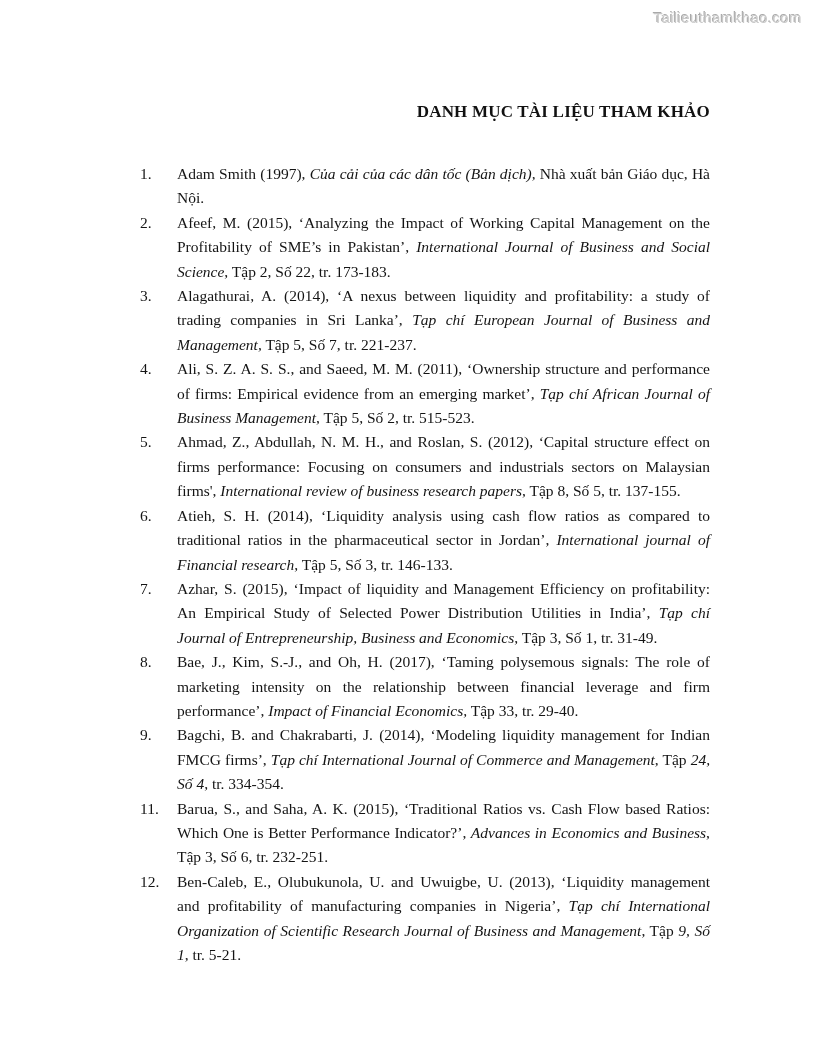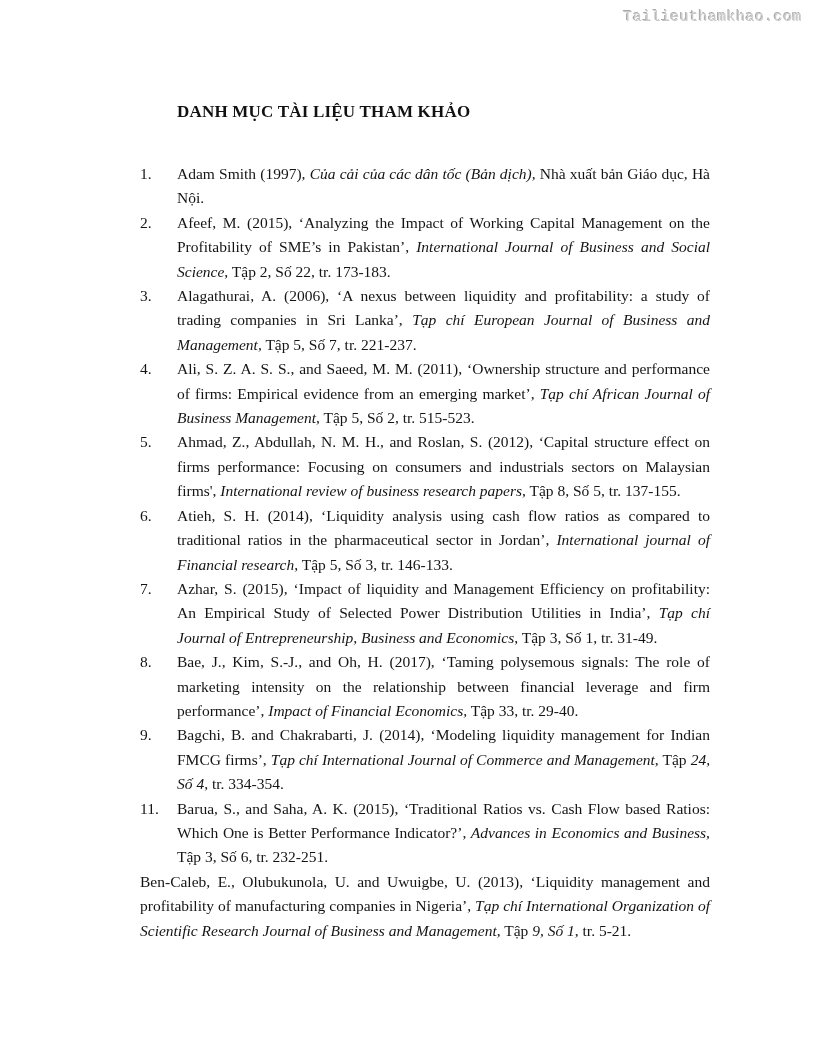--- a/index.html
+++ b/index.html
@@ -13,32 +13,32 @@
     height: 1056px;
     background: #ffffff;
     overflow: hidden;
     font-family: "Liberation Serif", "DejaVu Serif", serif;
     color: #141414;
   }
   .watermark {
     position: absolute;
     top: 9px;
     right: 14px;
-    font-family: Liberation Mono, monospace;
+    font-family: Liberation Sans, sans-serif;
     font-size: 15px;
     letter-spacing: 0.4px;
     color: #c9c9c9;
     text-shadow: 1px 1px 0 #ffffff, -1px -1px 0 #a9a9a9;
   }
   .content {
     padding: 0 106px 0 140px; 
   }
   .doc-title {
     margin: 102px 0 0 37px;   
-    text-align: left;
+    text-align: right;
     font-size: 17px;
     font-weight: bold;
     letter-spacing: 0.2px;
     color: #111111;
   }
   ol.ref-list {
     list-style: none;
     margin: 40px 0 0 0;
     padding: 0;
   }
@@ -74,21 +74,21 @@
     <span class="ref-body"><span>Adam Smith (1997), </span><i>Của cải của các dân tốc (Bản dịch),</i><span> Nhà xuất bản Giáo dục, Hà Nội.</span></span>
   </li>
 
   <li class="ref">
     <span class="ref-num">2.</span>
     <span class="ref-body"><span>Afeef, M. (2015), ‘Analyzing the Impact of Working Capital Management on the Profitability of SME’s in Pakistan’, </span><i>International Journal of Business and Social Science</i><span>, Tập 2, Số 22, tr. 173-183.</span></span>
   </li>
 
   <li class="ref">
     <span class="ref-num">3.</span>
-    <span class="ref-body"><span>Alagathurai, A. (2006), ‘A nexus between liquidity and profitability: a study of trading companies in Sri Lanka’, </span><i>Tạp chí European Journal of Business and Management,</i><span> Tập 5, Số 7, tr. 221-237.</span></span>
+    <span class="ref-body"><span>Alagathurai, A. (2014), ‘A nexus between liquidity and profitability: a study of trading companies in Sri Lanka’, </span><i>Tạp chí European Journal of Business and Management,</i><span> Tập 5, Số 7, tr. 221-237.</span></span>
   </li>
 
   <li class="ref">
     <span class="ref-num">4.</span>
     <span class="ref-body"><span>Ali, S. Z. A. S. S., and Saeed, M. M. (2011), ‘Ownership structure and performance of firms: Empirical evidence from an emerging market’, </span><i>Tạp chí African Journal of Business Management</i><span>, Tập 5, Số 2, tr. 515-523.</span></span>
   </li>
 
   <li class="ref">
     <span class="ref-num">5.</span>
     <span class="ref-body"><span>Ahmad, Z., Abdullah, N. M. H., and Roslan, S. (2012), ‘Capital structure effect on firms performance: Focusing on consumers and industrials sectors on Malaysian firms', </span><i>International review of business research papers</i><span>, Tập 8, Số 5, tr. 137-155.</span></span>
@@ -114,17 +114,18 @@
     <span class="ref-body"><span>Bagchi, B. and Chakrabarti, J. (2014), ‘Modeling liquidity management for Indian FMCG firms’, </span><i>Tạp chí International Journal of Commerce and Management</i><span>, Tập </span><i>24, Số 4</i><span>, tr. 334-354.</span></span>
   </li>
 
 
   <li class="ref">
     <span class="ref-num">11.</span>
     <span class="ref-body"><span>Barua, S., and Saha, A. K. (2015), ‘Traditional Ratios vs. Cash Flow based Ratios: Which One is Better Performance Indicator?’, </span><i>Advances in Economics and Business</i><span>, Tập 3, Số 6, tr. 232-251.</span></span>
   </li>
 
   <li class="ref">
+    <span class="ref-num">12.</span>
     <span class="ref-body"><span>Ben-Caleb, E., Olubukunola, U. and Uwuigbe, U. (2013), ‘Liquidity management and profitability of manufacturing companies in Nigeria’, </span><i>Tạp chí International Organization of Scientific Research Journal of Business and Management</i><span>, Tập </span><i>9, Số 1</i><span>, tr. 5-21.</span></span>
   </li>
 </ol>
   </div>
 </div>
 
 </body></html>

